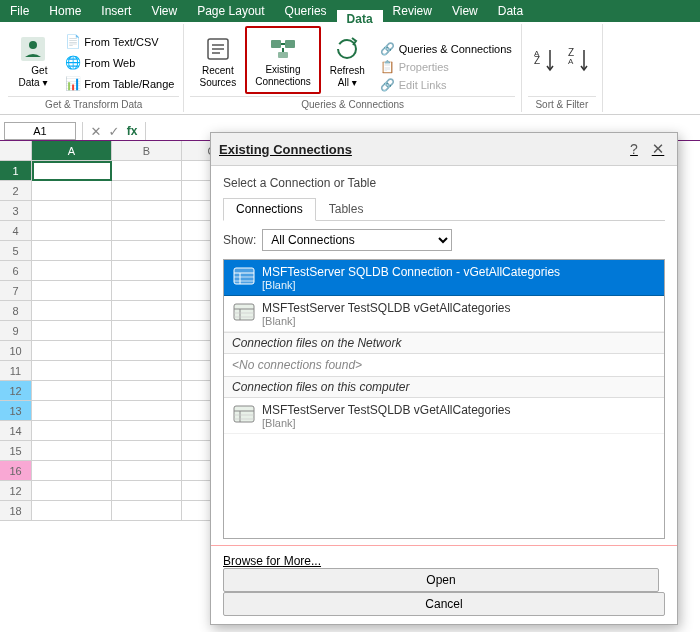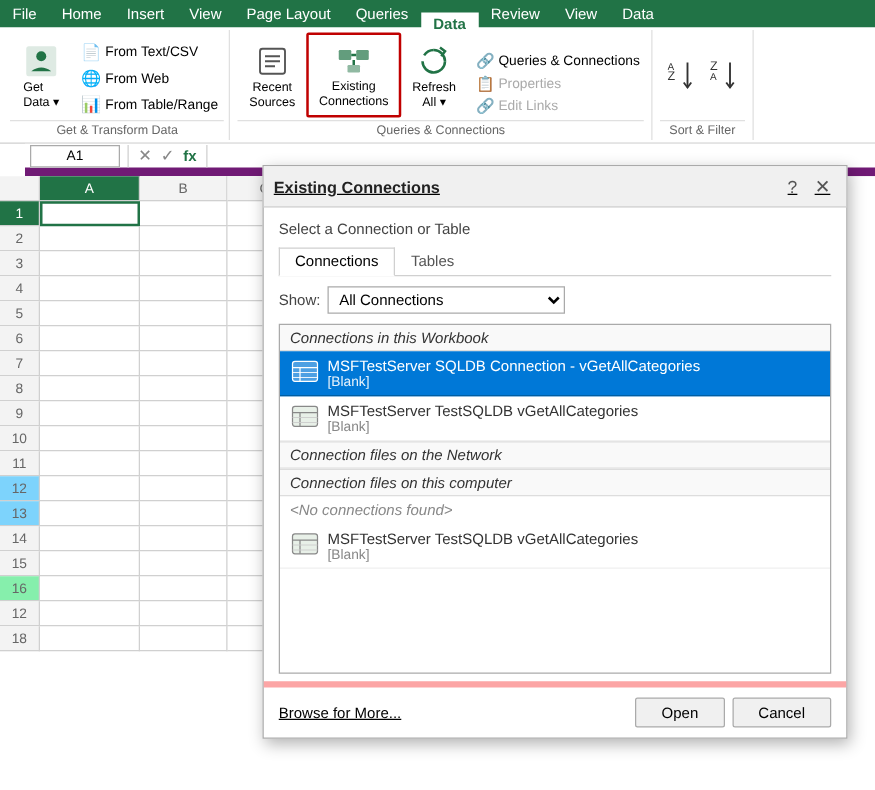--- a/index.html
+++ b/index.html
@@ -29,21 +29,21 @@
     <div style="display:flex; flex-direction:column; align-items:flex-start; border-right:1px solid #e0e0e0; padding:2px 4px;">
       <div style="display:flex; align-items:flex-end; flex:1;">
         <div class="ribbon-btn" style="min-width:40px;">
           <div style="width:32px;height:32px;display:flex;align-items:center;justify-content:center;">
             <svg width="28" height="28" viewBox="0 0 28 28">
                 <rect x="2" y="2" width="24" height="24" rx="2" fill="#217346" opacity="0.15"></rect>
                 <circle cx="14" cy="10" r="4" fill="#217346"></circle>
                 <path d="M6 22 Q14 16 22 22" fill="#217346"></path>
               </svg>
           </div>
-          <div style="font-size:10px;text-align:left;line-height:1.2;">Get<br>Data ▾</div>
+          <div style="font-size:10px;text-align:right;line-height:1.2;">Get<br>Data ▾</div>
         </div>
         <div style="display:flex;flex-direction:column;justify-content:center;margin-left:2px;">
           <div style="display:flex;align-items:center;padding:2px 4px;cursor:pointer;font-size:11px;border:1px solid transparent;border-radius:2px;">
             <div style="margin-right:3px;font-size:13px;">📄</div>
             <span>From Text/CSV</span>
           </div>
           <div style="display:flex;align-items:center;padding:2px 4px;cursor:pointer;font-size:11px;border:1px solid transparent;border-radius:2px;">
             <div style="margin-right:3px;font-size:13px;">🌐</div>
             <span>From Web</span>
           </div>
@@ -127,21 +127,21 @@
               <line x1="16" y1="4" x2="16" y2="24" stroke="#333" stroke-width="1.5"></line>
               <polyline points="13,20 16,24 19,20" fill="none" stroke="#333" stroke-width="1.5"></polyline>
             </svg>
         </div>
       </div>
       <div style="font-size:10px;color:#666;text-align:center;padding-top:2px;border-top:1px solid #e0e0e0;margin-top:2px;">Sort &amp; Filter</div>
     </div>
   </div>
 </div>
 
-<div style="display:flex;align-items:center;height:26px;border-bottom:7px solid #701a75;padding:0 4px;background:#fff;margin-left:20px;">
+<div style="display:flex;align-items:flex-end;height:26px;border-bottom:1px solid #701a75;padding:0 4px;background:#fff;">
   <input style="width: 72px; border: 1px solid rgb(170, 170, 170); height: 18px; font-size: 11px; padding: 0px 4px; text-align: center; margin-right: 2px;" value="A1">
   <div style="width:1px;height:18px;background:#d0d0d0;margin:0 4px;"></div>
   <div style="width:18px;height:18px;display:flex;align-items:center;justify-content:center;cursor:pointer;font-size:13px;color:#888;">✕</div>
   <div style="width:18px;height:18px;display:flex;align-items:center;justify-content:center;cursor:pointer;font-size:13px;color:#888;">✓</div>
   <div style="width:18px;height:18px;display:flex;align-items:center;justify-content:center;cursor:pointer;font-size:12px;color:#217346;font-weight:bold;">fx</div>
   <div style="width:1px;height:18px;background:#d0d0d0;margin:0 4px;"></div>
   <input style="flex: 1 1 0%; border: none; outline: none; font-size: 12px;" value="">
 </div>
 
 <div style="display:flex;flex-direction:column;background:#fff;height:160px;">
@@ -238,21 +238,21 @@
         <div style="width: 70px; height: 20px; border-right: 1px solid rgb(208, 208, 208); border-bottom: 1px solid rgb(208, 208, 208); font-size: 11px; padding: 0px 3px;"></div>
         <div style="width: 60px; height: 20px; border-right: 1px solid rgb(208, 208, 208); border-bottom: 1px solid rgb(208, 208, 208); font-size: 11px; padding: 0px 3px;"></div>
       </div>
       <div style="display: flex;">
         <div style="width: 32px; height: 20px; background: rgb(243, 243, 243); color: rgb(102, 102, 102); border-right: 1px solid rgb(208, 208, 208); border-bottom: 1px solid rgb(208, 208, 208); display: flex; align-items: center; justify-content: center; font-size: 11px;">15</div>
         <div style="width: 80px; height: 20px; border-right: 1px solid rgb(208, 208, 208); border-bottom: 1px solid rgb(208, 208, 208); font-size: 11px; padding: 0px 3px;"></div>
         <div style="width: 70px; height: 20px; border-right: 1px solid rgb(208, 208, 208); border-bottom: 1px solid rgb(208, 208, 208); font-size: 11px; padding: 0px 3px;"></div>
         <div style="width: 60px; height: 20px; border-right: 1px solid rgb(208, 208, 208); border-bottom: 1px solid rgb(208, 208, 208); font-size: 11px; padding: 0px 3px;"></div>
       </div>
       <div style="display: flex;">
-        <div style="width: 32px; height: 20px; background: #86efac; color: rgb(102, 102, 102); border-right: 1px solid rgb(208, 208, 208); border-bottom: 1px solid rgb(208, 208, 208); display: flex; align-items: center; justify-content: center; font-size: 11px;">16</div>
+        <div style="width: 32px; height: 20px; background: #f9a8d4; color: rgb(102, 102, 102); border-right: 1px solid rgb(208, 208, 208); border-bottom: 1px solid rgb(208, 208, 208); display: flex; align-items: center; justify-content: center; font-size: 11px;">16</div>
         <div style="width: 80px; height: 20px; border-right: 1px solid rgb(208, 208, 208); border-bottom: 1px solid rgb(208, 208, 208); font-size: 11px; padding: 0px 3px;"></div>
         <div style="width: 70px; height: 20px; border-right: 1px solid rgb(208, 208, 208); border-bottom: 1px solid rgb(208, 208, 208); font-size: 11px; padding: 0px 3px;"></div>
         <div style="width: 60px; height: 20px; border-right: 1px solid rgb(208, 208, 208); border-bottom: 1px solid rgb(208, 208, 208); font-size: 11px; padding: 0px 3px;"></div>
       </div>
       <div style="display: flex;">
         <div style="width: 32px; height: 20px; background: rgb(243, 243, 243); color: rgb(102, 102, 102); border-right: 1px solid rgb(208, 208, 208); border-bottom: 1px solid rgb(208, 208, 208); display: flex; align-items: center; justify-content: center; font-size: 11px;">12</div>
         <div style="width: 80px; height: 20px; border-right: 1px solid rgb(208, 208, 208); border-bottom: 1px solid rgb(208, 208, 208); font-size: 11px; padding: 0px 3px;"></div>
         <div style="width: 70px; height: 20px; border-right: 1px solid rgb(208, 208, 208); border-bottom: 1px solid rgb(208, 208, 208); font-size: 11px; padding: 0px 3px;"></div>
         <div style="width: 60px; height: 20px; border-right: 1px solid rgb(208, 208, 208); border-bottom: 1px solid rgb(208, 208, 208); font-size: 11px; padding: 0px 3px;"></div>
       </div>
@@ -287,21 +287,20 @@
         <select style="border:1px solid #aaa;padding:1px 4px;font-size:12px;width:190px;height:22px;background:#fff;">
           <option>All Connections</option>
           <option>Workbook Connections</option>
           <option>Network Connections</option>
           <option>Local Connections</option>
         </select>
       </div>
 
       <div style="border:1px solid #aaa;height:280px;overflow-y:auto;">
 
-        <div style="background:#f9f9f9;padding:3px 8px;font-size:12px;color:#333;font-style:italic;border-bottom:1px solid #ddd;">Connections in this Workbook</div>
 
         <div style="display:flex;align-items:center;padding:4px 8px;cursor:pointer;background:#0078d7;color:#fff;border-bottom:1px solid #005ea2;">
           <div style="margin-right:6px;flex-shrink:0;">
             <svg width="24" height="24" viewBox="0 0 24 24">
                 <rect x="2" y="4" width="20" height="16" rx="2" fill="#fff" fill-opacity="0.3" stroke="#fff" stroke-width="1"></rect>
                 <line x1="2" y1="9" x2="22" y2="9" stroke="#fff" stroke-width="1"></line>
                 <line x1="8" y1="9" x2="8" y2="20" stroke="#fff" stroke-width="1"></line>
                 <line x1="2" y1="13" x2="22" y2="13" stroke="#fff" stroke-width="0.7"></line>
                 <line x1="2" y1="17" x2="22" y2="17" stroke="#fff" stroke-width="0.7"></line>
               </svg>
@@ -322,43 +321,43 @@
                 <line x1="2" y1="17" x2="22" y2="17" stroke="#ccc" stroke-width="0.7"></line>
               </svg>
           </div>
           <div style="display:flex;flex-direction:column;">
             <span style="font-size:12px;color:#333;">MSFTestServer TestSQLDB vGetAllCategories</span>
             <span style="font-size:11px;color:#888;">[Blank]</span>
           </div>
         </div>
 
         <div style="background:#f9f9f9;padding:3px 8px;font-size:12px;color:#333;font-style:italic;border-bottom:1px solid #ddd;border-top:1px solid #ddd;">Connection files on the Network</div>
+        <div style="padding:4px 8px;font-size:12px;color:#888;font-style:italic;">&lt;No connections found&gt;</div>
+
         <div style="background:#f9f9f9;padding:3px 8px;font-size:12px;color:#333;font-style:italic;border-bottom:1px solid #ddd;border-top:1px solid #ddd;">Connection files on this computer</div>
-
-        <div style="padding:4px 8px;font-size:12px;color:#888;font-style:italic;">&lt;No connections found&gt;</div>
 
         <div style="display:flex;align-items:center;padding:4px 8px;cursor:pointer;border-bottom:1px solid #f0f0f0;">
           <div style="margin-right:6px;flex-shrink:0;">
             <svg width="24" height="24" viewBox="0 0 24 24">
                 <rect x="2" y="4" width="20" height="16" rx="2" fill="#e8f0e8" stroke="#888" stroke-width="1"></rect>
                 <line x1="2" y1="9" x2="22" y2="9" stroke="#888" stroke-width="1"></line>
                 <line x1="8" y1="9" x2="8" y2="20" stroke="#888" stroke-width="1"></line>
                 <line x1="2" y1="13" x2="22" y2="13" stroke="#ccc" stroke-width="0.7"></line>
                 <line x1="2" y1="17" x2="22" y2="17" stroke="#ccc" stroke-width="0.7"></line>
               </svg>
           </div>
           <div style="display:flex;flex-direction:column;">
             <span style="font-size:12px;color:#333;">MSFTestServer TestSQLDB vGetAllCategories</span>
             <span style="font-size:11px;color:#888;">[Blank]</span>
           </div>
         </div>
       </div>
     </div>
 
-    <div style="display:flex;align-items:center;padding:8px 12px;border-top:5px solid #fca5a5;">
+    <div style="display:flex;padding:8px 12px;border-top:1px solid #fca5a5;flex-direction:column;">
       <div style="flex:1;">
         <span style="font-size:12px;color:#000;text-decoration:underline;cursor:pointer;">Browse for More...</span>
       </div>
       <button style="padding:4px 20px;font-size:12px;border:1px solid #aaa;background:#f0f0f0;cursor:pointer;border-radius:2px;margin-right:6px;">Open</button>
       <button style="padding:4px 20px;font-size:12px;border:1px solid #aaa;background:#f0f0f0;cursor:pointer;border-radius:2px;">Cancel</button>
     </div>
   </div>
 </div>
 
 </body></html>

